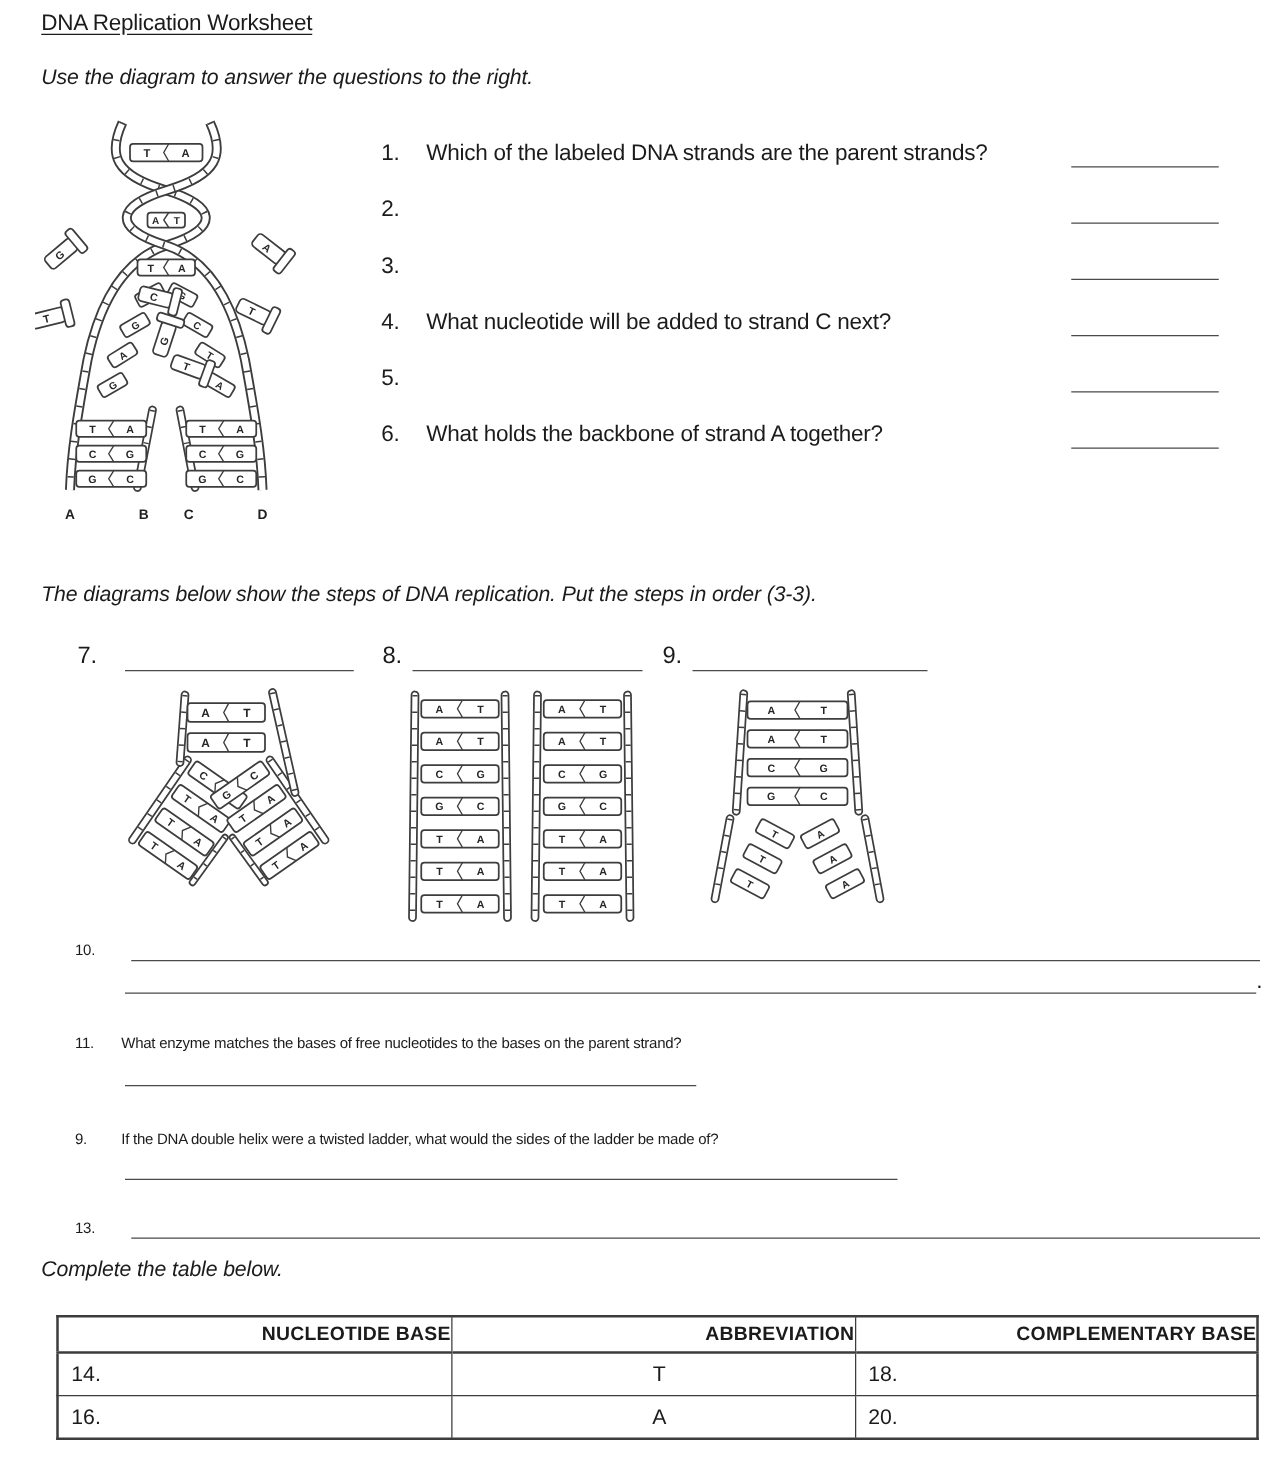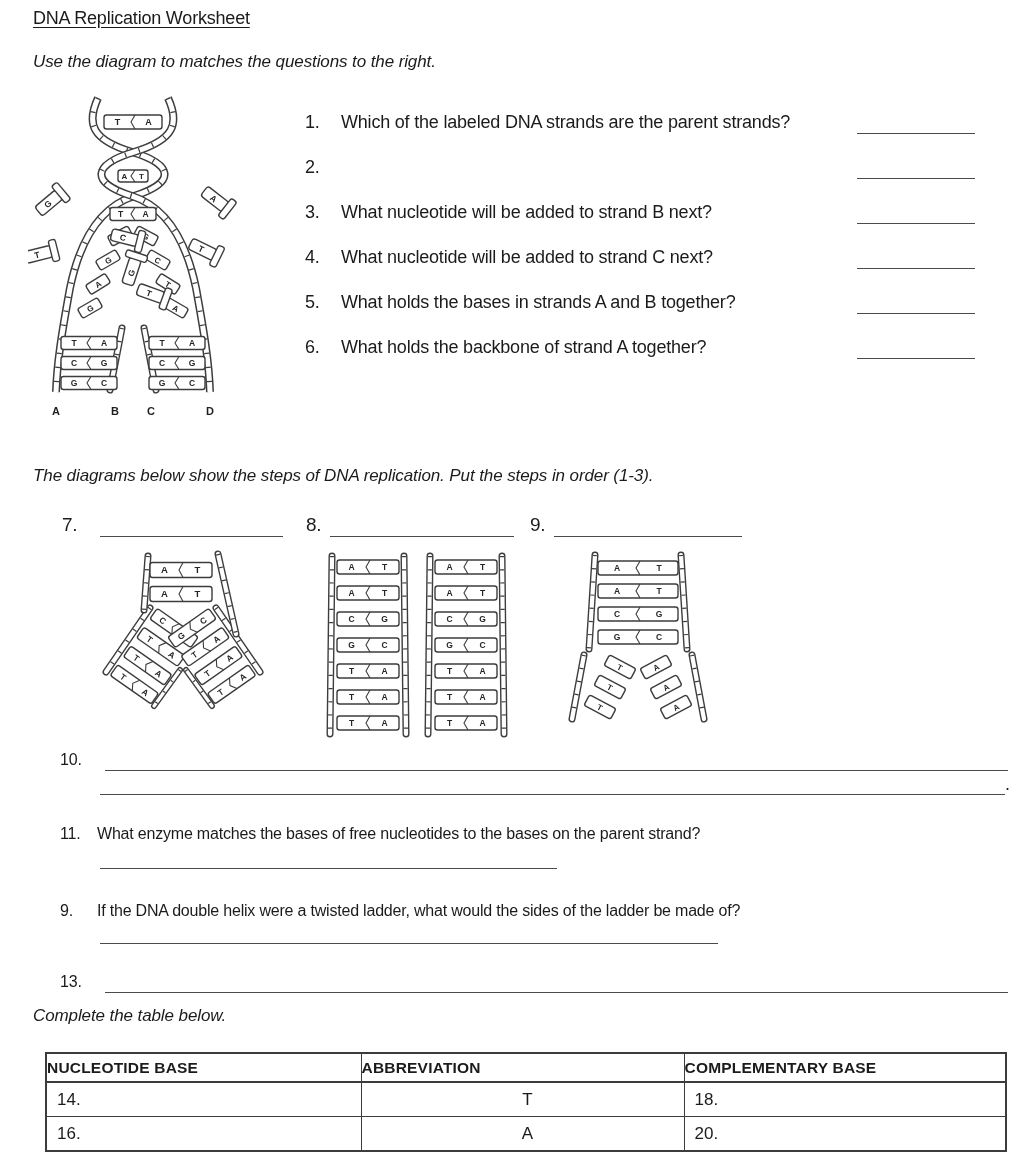--- a/index.html
+++ b/index.html
@@ -13,37 +13,37 @@
   .title{font-size:18px;font-weight:normal;text-decoration:underline;text-underline-offset:3px;letter-spacing:-0.2px}
   .italic{font-style:italic;font-size:17px;letter-spacing:-0.1px}
   .qrow{display:flex;align-items:flex-end;font-size:18px;letter-spacing:-0.2px;line-height:24px}
   .qnum{width:36px;flex:none}
   .qtext{white-space:nowrap}
   .blank{display:inline-block;border-bottom:1.7px solid #4a4a4a;height:20px;flex:none}
   .blank-right{margin-left:auto;width:118px}
   .blank-flex{flex:1;margin-left:8px}
   .ansline{border-bottom:1.7px solid #4a4a4a}
   .ordernum{font-size:19px;letter-spacing:-0.2px}
-  .longrow{display:flex;align-items:center;font-size:16px;letter-spacing:-0.2px;line-height:24px}
+  .longrow{display:flex;align-items:flex-start;font-size:12px;letter-spacing:-0.2px;line-height:24px}
   .longrow .qnum{width:37px}
   .contwrap{display:flex;align-items:flex-end;font-size:18px}
   .contwrap .ansline{flex:1;height:24px}
   table.worksheet{border-collapse:collapse;table-layout:fixed;width:960px}
   table.worksheet th, table.worksheet td{border:1.6px solid #3c3c3c;padding:0 0 0 10px;overflow:hidden}
-  table.worksheet th{border-bottom-width:2.2px;height:27px;font-size:15.5px;font-weight:bold;text-align:left;letter-spacing:0.2px;padding:0}
+  table.worksheet th{border-bottom-width:2.2px;height:27px;font-size:15.5px;font-weight:bold;text-align:right;letter-spacing:0.2px;padding:0}
   table.worksheet{border:2.2px solid #3c3c3c}
   td.cell-num{height:33px;font-size:17px;text-align:left;vertical-align:middle}
   td.cell-mid{height:33px;font-size:17px;text-align:center;vertical-align:middle;padding:0}
   svg text{font-family:"Liberation Sans", sans-serif}
 </style>
 </head>
 <body>
 
 <div class="abs title" style="left:33px;top:8px">DNA Replication Worksheet</div>
-<div class="abs italic" style="left:33px;top:52px">Use the diagram to matches the questions to the right.</div>
+<div class="abs italic" style="left:33px;top:52px">Use the diagram to answer the questions to the right.</div>
 
 <svg id="fork-svg" class="abs" style="left:28px;top:88px" width="235" height="345" viewBox="0 0 235 345">
     <path d="M70,10 C58,36 64,52 104,64 C144,76 150,94 106,108 C72,119 52,152 42,200 C34,244 29,274 28,304" fill="none" stroke="#3d3d3d" stroke-width="8"></path>
     <path d="M70,10 C58,36 64,52 104,64 C144,76 150,94 106,108 C72,119 52,152 42,200 C34,244 29,274 28,304" fill="none" stroke="#fff" stroke-width="5"></path>
     <path d="M70,10 C58,36 64,52 104,64 C144,76 150,94 106,108 C72,119 52,152 42,200 C34,244 29,274 28,304" fill="none" stroke="#3d3d3d" stroke-width="5" stroke-dasharray="1.2 13"></path>
     <path d="M140,10 C152,36 146,52 106,64 C66,76 60,94 104,108 C138,119 158,152 168,200 C176,244 181,274 182,304" fill="none" stroke="#3d3d3d" stroke-width="8"></path>
     <path d="M140,10 C152,36 146,52 106,64 C66,76 60,94 104,108 C138,119 158,152 168,200 C176,244 181,274 182,304" fill="none" stroke="#fff" stroke-width="5"></path>
     <path d="M140,10 C152,36 146,52 106,64 C66,76 60,94 104,108 C138,119 158,152 168,200 C176,244 181,274 182,304" fill="none" stroke="#3d3d3d" stroke-width="5" stroke-dasharray="1.2 13"></path>
     <g transform="translate(105 34) rotate(0)">
       <rect x="-29" y="-7" width="58" height="14" rx="2.5" fill="#fff" stroke="#3d3d3d" stroke-width="1.4"></rect>
@@ -183,41 +183,39 @@
     <span class="qnum">1.</span>
     <span class="qtext">Which of the labeled DNA strands are the parent strands?</span>
     <span class="blank blank-right"></span>
   </div>
   <div class="qrow" style="margin-bottom:21px">
     <span class="qnum">2.</span>
     <span class="blank blank-right"></span>
   </div>
   <div class="qrow" style="margin-bottom:21px">
     <span class="qnum">3.</span>
-    <span class="qtext">What nucleotide will be added to strand B next?</span>
     <span class="blank blank-right"></span>
   </div>
   <div class="qrow" style="margin-bottom:21px">
     <span class="qnum">4.</span>
     <span class="qtext">What nucleotide will be added to strand C next?</span>
     <span class="blank blank-right"></span>
   </div>
   <div class="qrow" style="margin-bottom:21px">
     <span class="qnum">5.</span>
-    <span class="qtext">What holds the bases in strands A and B together?</span>
     <span class="blank blank-right"></span>
   </div>
   <div class="qrow">
     <span class="qnum">6.</span>
     <span class="qtext">What holds the backbone of strand A together?</span>
     <span class="blank blank-right"></span>
   </div>
 </div>
 
-<div class="abs italic" style="left:33px;top:466px">The diagrams below show the steps of DNA replication. Put the steps in order (1-3).</div>
+<div class="abs italic" style="left:33px;top:466px">The diagrams below show the steps of DNA replication. Put the steps in order (3-3).</div>
 
 <span class="abs ordernum" style="left:62px;top:514px">7.</span>
 <span class="abs blank" style="left:100px;top:516px;width:183px"></span>
 <span class="abs ordernum" style="left:306px;top:514px">8.</span>
 <span class="abs blank" style="left:330px;top:516px;width:184px"></span>
 <span class="abs ordernum" style="left:530px;top:514px">9.</span>
 <span class="abs blank" style="left:554px;top:516px;width:188px"></span>
 
 <svg id="step7-svg" class="abs" style="left:96px;top:548px" width="175" height="197" viewBox="0 0 175 197">
     <line x1="54" y1="60" x2="10" y2="124" stroke="#3d3d3d" stroke-width="7" stroke-linecap="round"></line>

